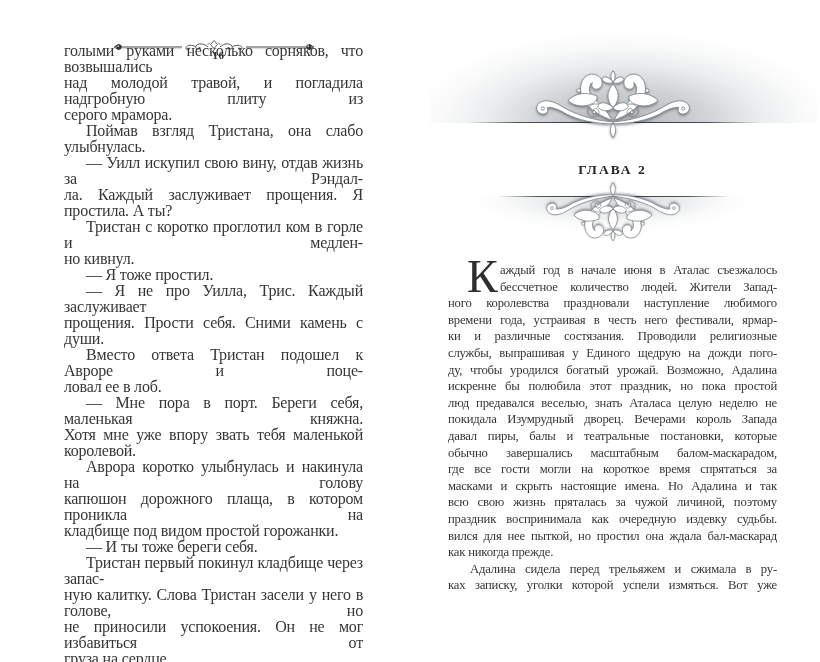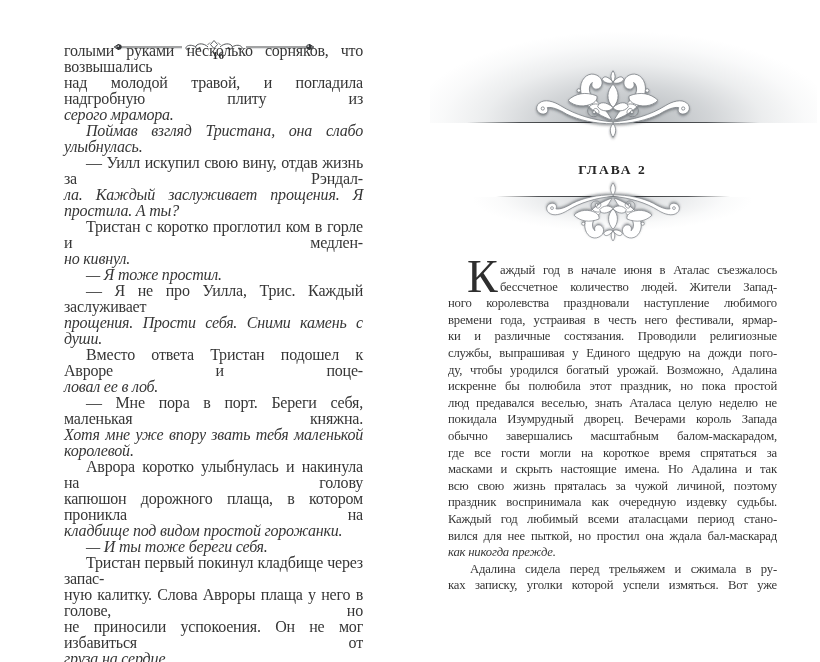--- a/index.html
+++ b/index.html
@@ -17,21 +17,21 @@
   .pg-num{
     position:absolute; top:11px; left:10px; right:0; text-align:center;
     font-size:11px; font-weight:bold; letter-spacing:.5px; color:#2c2c2c;
   }
 
   
   .text-col{position:absolute; left:0; width:100%;}
   .text-col.l{top:43px; font-size:16px; line-height:16px; letter-spacing:-0.2px;}
   .text-col.r{top:262px; font-size:12.7px; line-height:16.6px; letter-spacing:-0.2px;}
   .tl{text-align:justify; text-align-last:justify; text-justify:inter-word; box-sizing:border-box; width:100%;}
-  .tl.end{text-align-last:left;font-style:italic;}
+  .tl.end{text-align-last:left;}
   .tl.ind{text-indent:22px;}
   .tl.dc{padding-left:52px;}
   .dropcap{
     position:absolute; left:19px; top:-4px; font-size:46px; line-height:38px;
     color:#2e2e2e; font-family:"Liberation Serif", serif;
   }
 
   
   .grad-top{
     position:absolute; top:18px; left:-18px; right:-40px; height:105px;
@@ -134,21 +134,21 @@
         <div class="tl end">прощения. Прости себя. Сними камень с души.</div>
         <div class="tl ind">Вместо ответа Тристан подошел к Авроре и поце-</div>
         <div class="tl end">ловал ее в лоб.</div>
         <div class="tl ind">— Мне пора в порт. Береги себя, маленькая княжна.</div>
         <div class="tl end">Хотя мне уже впору звать тебя маленькой королевой.</div>
         <div class="tl ind">Аврора коротко улыбнулась и накинула на голову</div>
         <div class="tl">капюшон дорожного плаща, в котором проникла на</div>
         <div class="tl end">кладбище под видом простой горожанки.</div>
         <div class="tl ind end">— И ты тоже береги себя.</div>
         <div class="tl ind">Тристан первый покинул кладбище через запас-</div>
-        <div class="tl">ную калитку. Слова Авроры плаща у него в голове, но</div>
+        <div class="tl">ную калитку. Слова Тристан засели у него в голове, но</div>
         <div class="tl">не приносили успокоения. Он не мог избавиться от</div>
         <div class="tl end">груза на сердце.</div>
         <div class="tl ind end">Потому что там была одна пустота.</div>
       </div>
   </section>
 
   <section class="page right">
     <div class="grad-top"></div>
     <div class="rule rule-top"></div>
     <svg class="orn orn-top" viewBox="0 0 220 84">
@@ -172,25 +172,25 @@
     <div class="tl dc">аждый год в начале июня в Аталас съезжалось</div>
         <div class="tl dc">бессчетное количество людей. Жители Запад-</div>
         <div class="tl">ного королевства праздновали наступление любимого</div>
         <div class="tl">времени года, устраивая в честь него фестивали, ярмар-</div>
         <div class="tl">ки и различные состязания. Проводили религиозные</div>
         <div class="tl">службы, выпрашивая у Единого щедрую на дожди пого-</div>
         <div class="tl">ду, чтобы уродился богатый урожай. Возможно, Адалина</div>
         <div class="tl">искренне бы полюбила этот праздник, но пока простой</div>
         <div class="tl">люд предавался веселью, знать Аталаса целую неделю не</div>
         <div class="tl">покидала Изумрудный дворец. Вечерами король Запада</div>
+        <div class="tl">давал пиры, балы и театральные постановки, которые</div>
         <div class="tl">обычно завершались масштабным балом-маскарадом,</div>
         <div class="tl">где все гости могли на короткое время спрятаться за</div>
         <div class="tl">масками и скрыть настоящие имена. Но Адалина и так</div>
         <div class="tl">всю свою жизнь пряталась за чужой личиной, поэтому</div>
         <div class="tl">праздник воспринимала как очередную издевку судьбы.</div>
-        <div class="tl">Каждый год любимый всеми аталасцами период стано-</div>
         <div class="tl">вился для нее пыткой, но простил она ждала бал-маскарад</div>
         <div class="tl end">как никогда прежде.</div>
         <div class="tl ind">Адалина сидела перед трельяжем и сжимала в ру-</div>
         <div class="tl">ках записку, уголки которой успели измяться. Вот уже</div>
       </div>
   </section>
 </div>
 
 </body></html>

